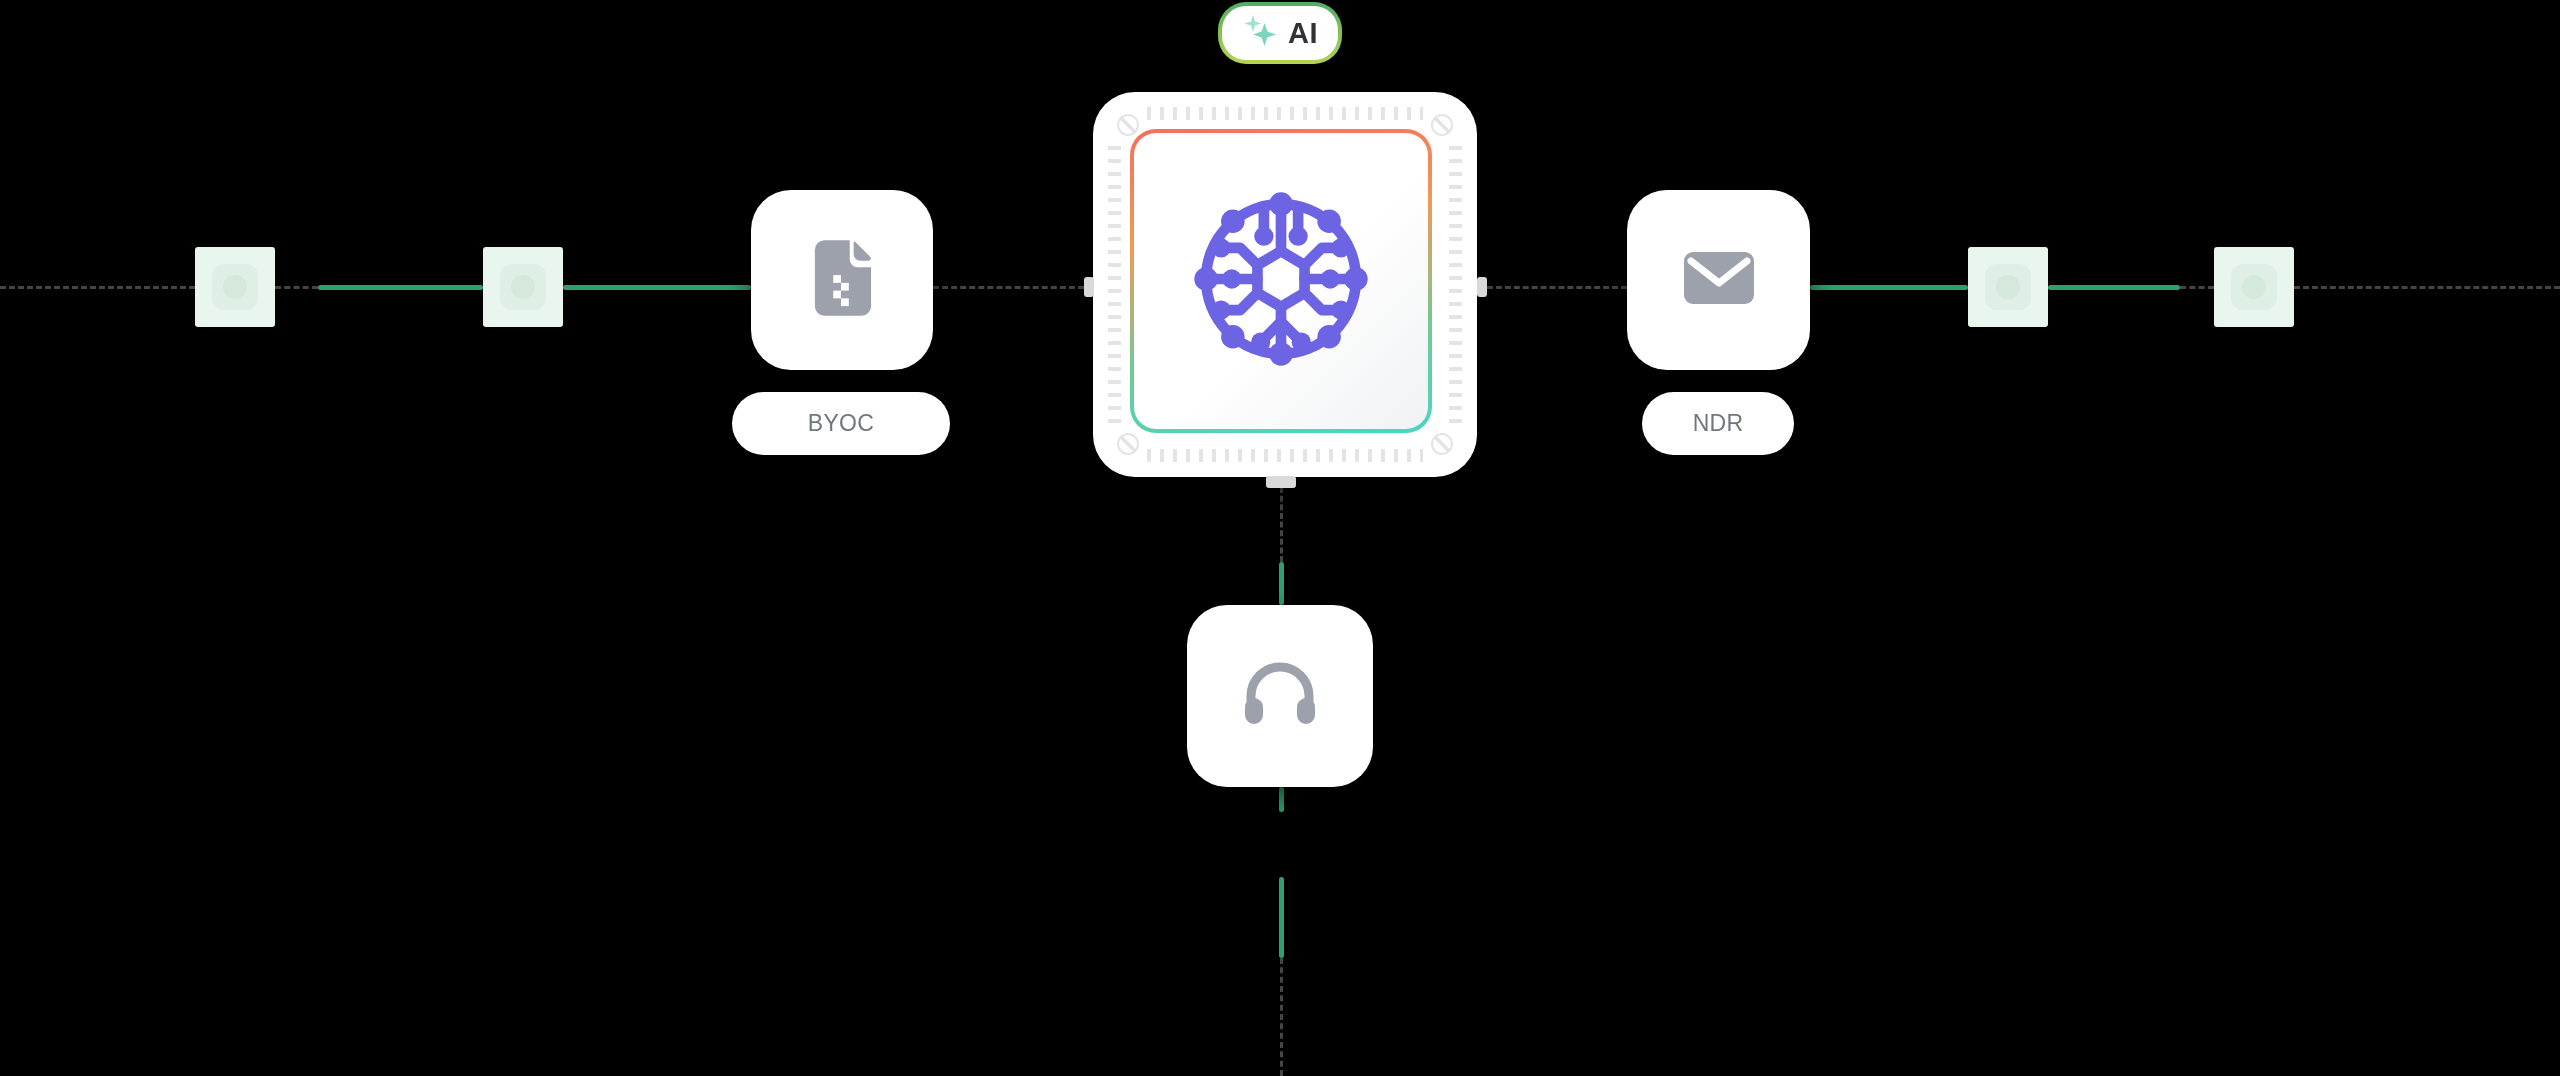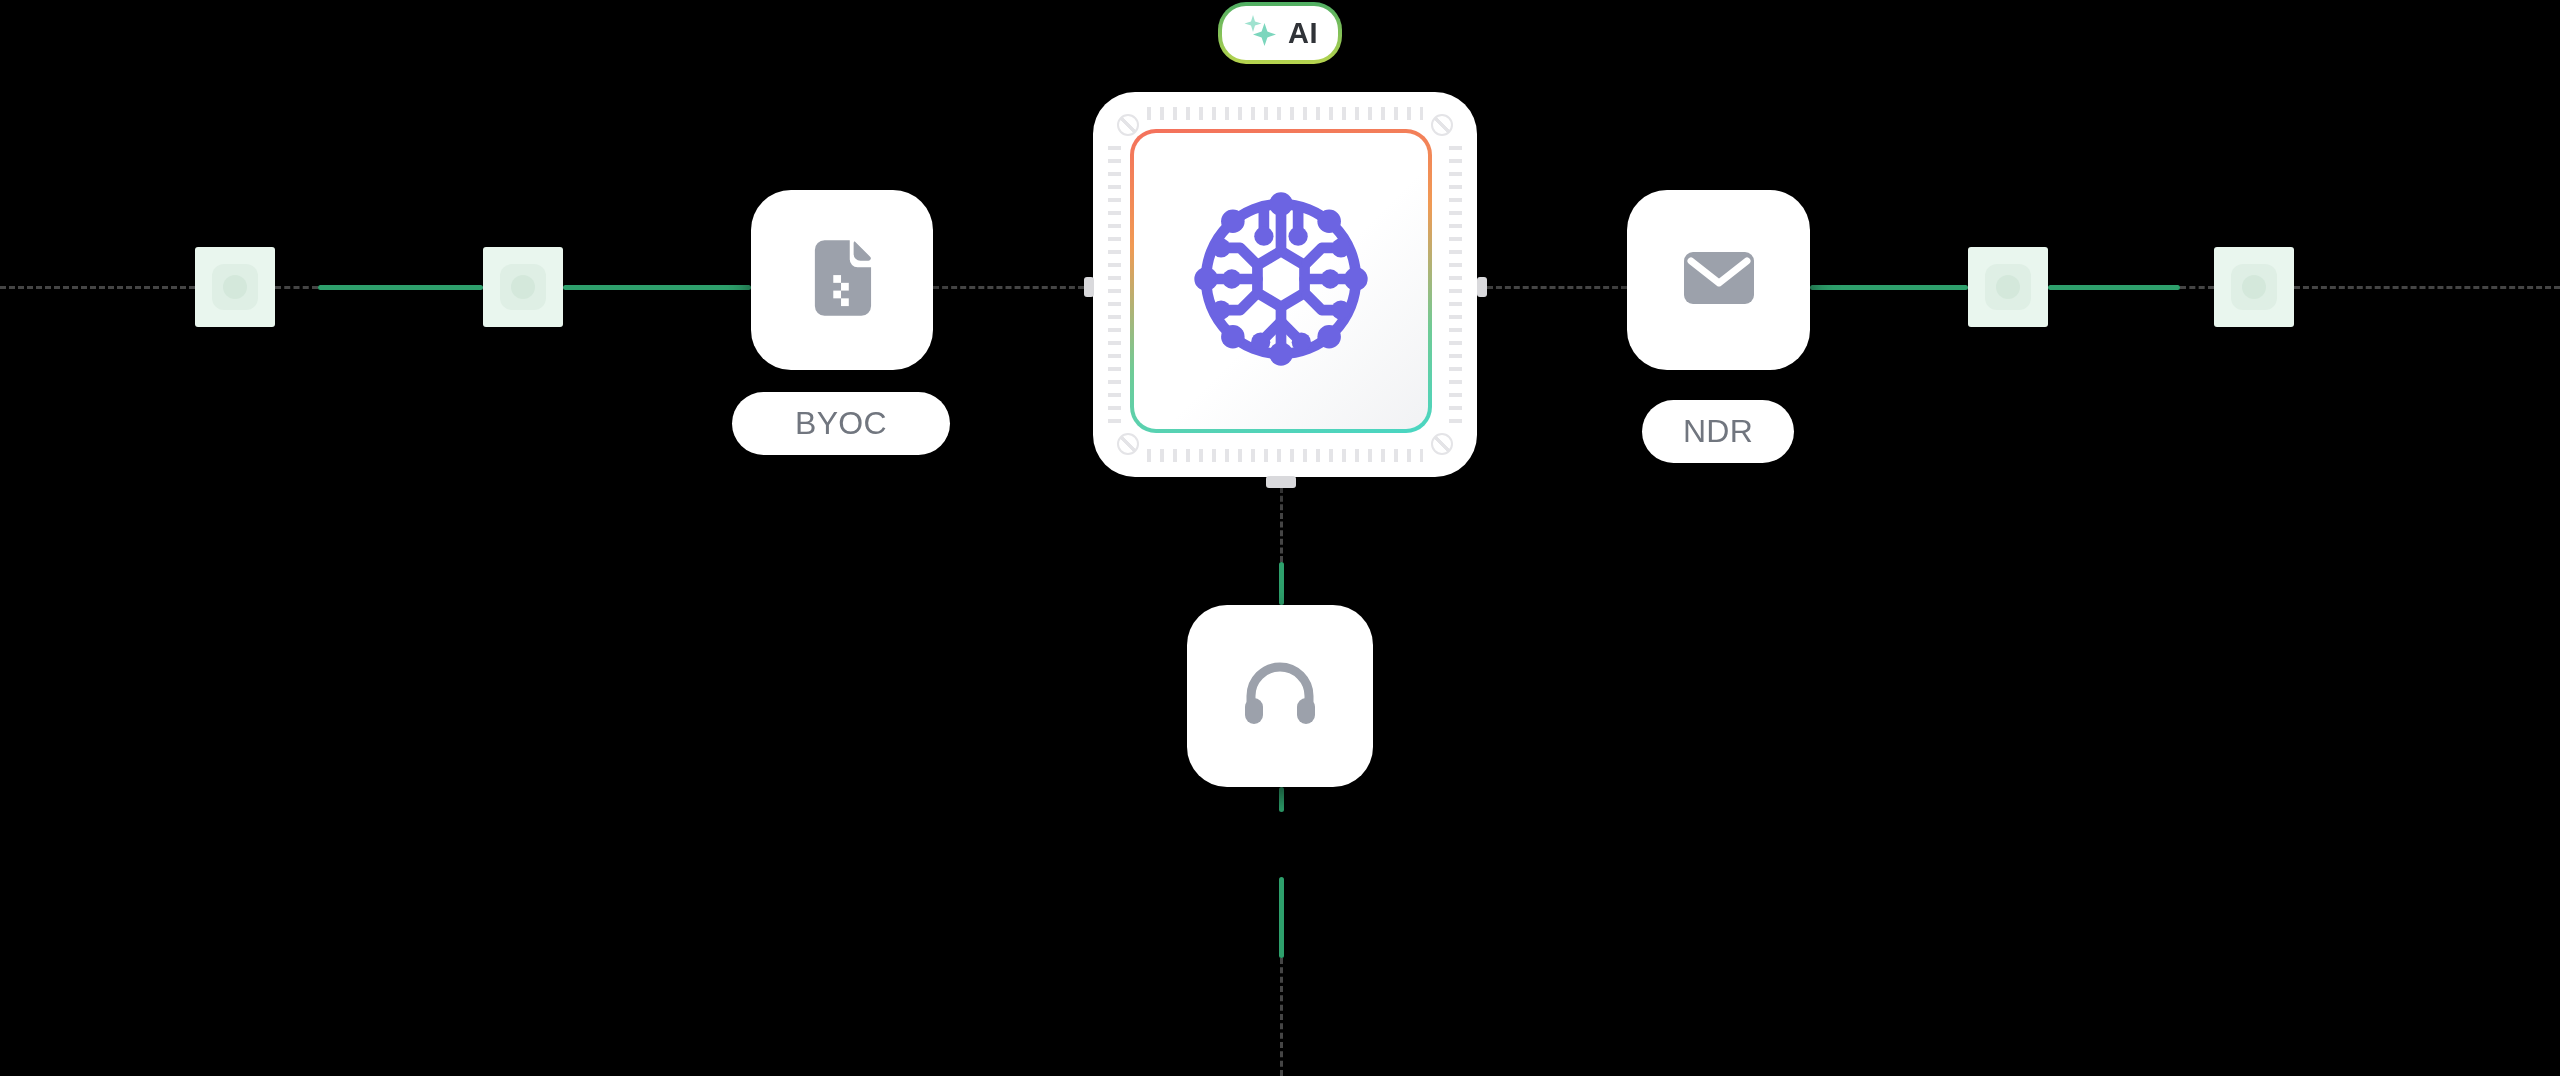--- a/index.html
+++ b/index.html
@@ -47,21 +47,21 @@
   .ghost-dot{width:24px;height:24px;border-radius:50%;background:var(--ghost-dot);}
   
   .node{
     position:absolute;background:var(--node-bg);border-radius:40px;z-index:3;
     display:flex;align-items:center;justify-content:center;
     box-shadow:0 10px 26px rgba(0,0,0,.55);
   }
   .pill{
     position:absolute;height:63px;background:var(--node-bg);border-radius:34px;z-index:4;
     display:flex;align-items:center;justify-content:center;
-    color:var(--label-text);font-size:32px;letter-spacing:.3px;
+    color:var(--label-text);font-size:23px;letter-spacing:.3px;
     transform:translateX(-50%);box-shadow:0 8px 18px rgba(0,0,0,.5);
   }
   .ic-fill{fill:var(--icon-gray);}
   .ic-stroke{stroke:var(--icon-gray);fill:none;}
   
   .chip{
     position:absolute;left:1093px;top:92px;width:384px;height:385px;
     background:var(--node-bg);border-radius:42px;z-index:3;
     box-shadow:0 12px 30px rgba(0,0,0,.6);
   }
@@ -214,21 +214,21 @@
   <div class="handle" style="left:1266px;top:476px;width:30px;height:12px"></div>
 
   <div class="node" style="left:1627px;top:190px;width:183px;height:180px">
     <span>
       <svg width="74" height="56" viewBox="0 0 74 56">
         <rect class="ic-fill" x="2" y="2" width="70" height="52" rx="9"></rect>
         <path d="M9 11 L37 33 L65 11" fill="none" stroke="#ffffff" stroke-width="7" stroke-linecap="round" stroke-linejoin="round"></path>
       </svg>
     </span>
   </div>
-  <div class="pill" style="left:1718px;top:400px;width:152px">
+  <div class="pill" style="left:1718px;top:392px;width:152px">
     <span>NDR</span>
   </div>
 
   <div class="node" style="left:1187px;top:605px;width:186px;height:182px">
     <span>
       <svg width="76" height="68" viewBox="0 0 76 68">
         <path class="ic-stroke" d="M9 46 V36 a29 29 0 0 1 58 0 V46" stroke-width="9" stroke-linecap="round"></path>
         <rect class="ic-fill" x="3" y="38" width="18" height="26" rx="9"></rect>
         <rect class="ic-fill" x="55" y="38" width="18" height="26" rx="9"></rect>
       </svg>

